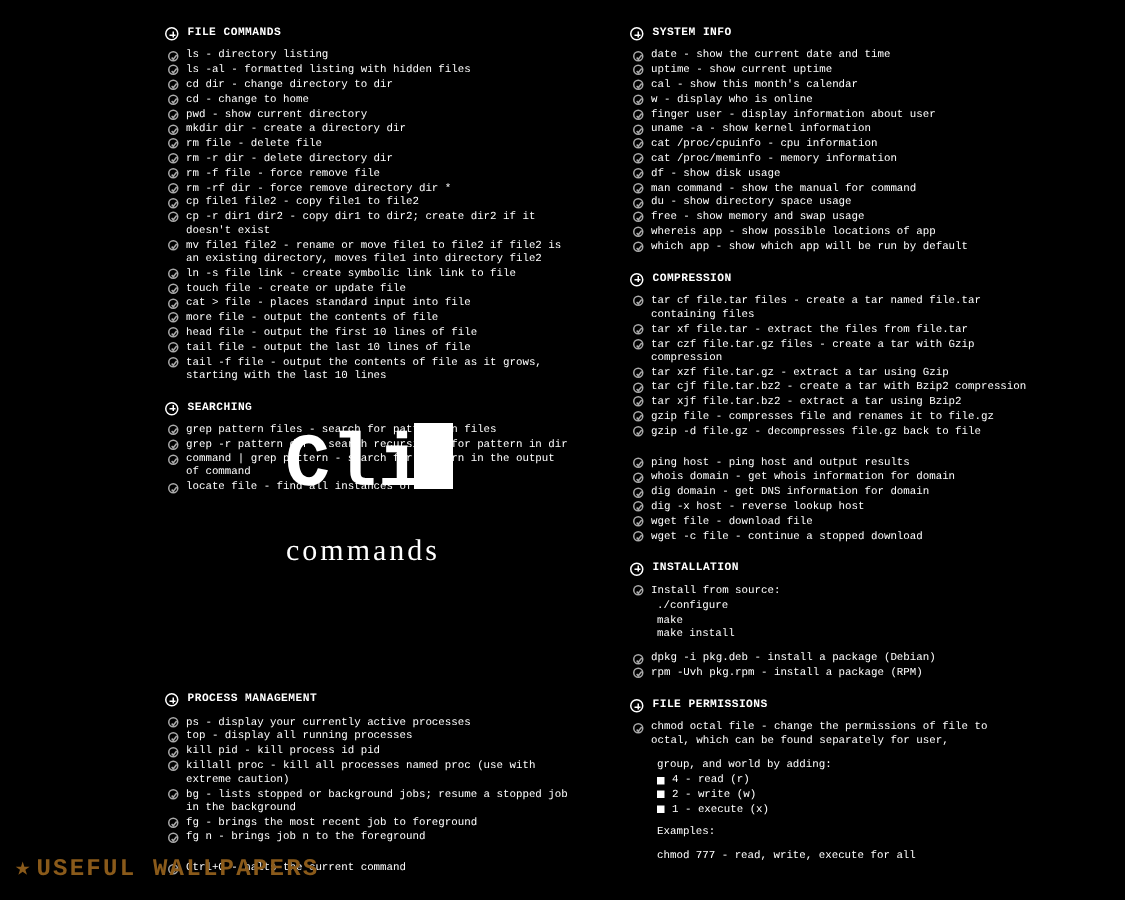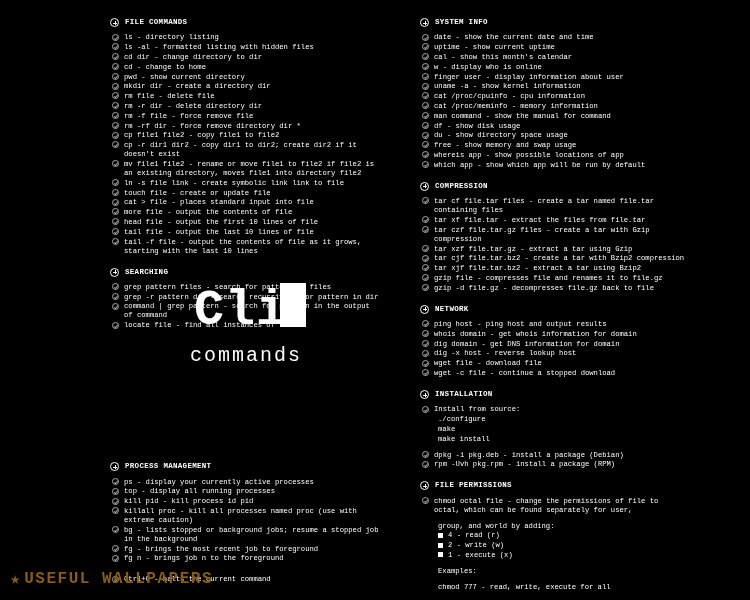--- a/index.html
+++ b/index.html
@@ -16,21 +16,21 @@
 .sec-title{font-weight:bold;font-size:7.5px;letter-spacing:.3px}
 .items{padding-left:2px}
 .item{display:flex;align-items:flex-start;margin-bottom:.8px}
 .bullet{width:7px;height:7px;border:0.8px solid #aaa;border-radius:50%;margin-right:5px;margin-top:.3px;flex-shrink:0;position:relative}
 .bullet::after{content:"";position:absolute;left:2.3px;top:1px;width:1.4px;height:3.3px;border:solid #aaa;border-width:0 .7px .7px 0;transform:rotate(40deg)}
 .item-text{flex:1}
 .fbullet{width:5px;height:5px;background:#fff;margin-right:5px;margin-left:16px;margin-top:1.5px;flex-shrink:0}
 .logo{position:absolute;left:190px;top:280px;text-align:center}
 .logo-main{font-size:50px;font-weight:bold;font-family:"Courier New",monospace;letter-spacing:1px}
 .logo-main .cursor{display:inline-block;width:26px;height:44px;background:#fff;vertical-align:-3px;margin-left:-7px}
-.logo-sub{font-size:20px;font-family:Liberation Mono, monospace;letter-spacing:2px;margin-top:0px;text-align:left;padding-right:8px}
+.logo-sub{font-size:20px;font-family:Liberation Serif, serif;letter-spacing:2px;margin-top:12px;text-align:center;padding-right:8px}
 .footer{position:absolute;left:10px;bottom:10px;display:flex;align-items:center}
 .star{color:#8a5a1a;font-size:17px;margin-right:4px}
 .footer-text{color:#8a5a1a;font-size:16px;letter-spacing:1.5px;font-weight:bold}
 .plain{padding-left:16px;margin-bottom:.8px}
 </style>
 </head>
 <body>
 
 <div class="col col-l" id="col-l">
     <div class="section">
@@ -225,28 +225,28 @@
         <div class="item">
           <span class="bullet"></span>
           <span class="item-text">cat /proc/cpuinfo - cpu information</span>
         </div>
         <div class="item">
           <span class="bullet"></span>
           <span class="item-text">cat /proc/meminfo - memory information</span>
         </div>
         <div class="item">
           <span class="bullet"></span>
+          <span class="item-text">df - show disk usage</span>
+        </div>
+        <div class="item">
+          <span class="bullet"></span>
           <span class="item-text">man command - show the manual for command</span>
         </div>
         <div class="item">
           <span class="bullet"></span>
-          <span class="item-text">df - show disk usage</span>
-        </div>
-        <div class="item">
-          <span class="bullet"></span>
           <span class="item-text">du - show directory space usage</span>
         </div>
         <div class="item">
           <span class="bullet"></span>
           <span class="item-text">free - show memory and swap usage</span>
         </div>
         <div class="item">
           <span class="bullet"></span>
           <span class="item-text">whereis app - show possible locations of app</span>
         </div>
@@ -290,24 +290,20 @@
           <span class="bullet"></span>
           <span class="item-text">gzip file - compresses file and renames it to file.gz</span>
         </div>
         <div class="item">
           <span class="bullet"></span>
           <span class="item-text">gzip -d file.gz - decompresses file.gz back to file</span>
         </div>
       </div>
     </div>
     <div class="section">
-      <div class="sec-head">
-        <span class="head-icon"></span>
-        <span class="sec-title">NETWORK</span>
-      </div>
       <div class="items">
         <div class="item">
           <span class="bullet"></span>
           <span class="item-text">ping host - ping host and output results</span>
         </div>
         <div class="item">
           <span class="bullet"></span>
           <span class="item-text">whois domain - get whois information for domain</span>
         </div>
         <div class="item">

